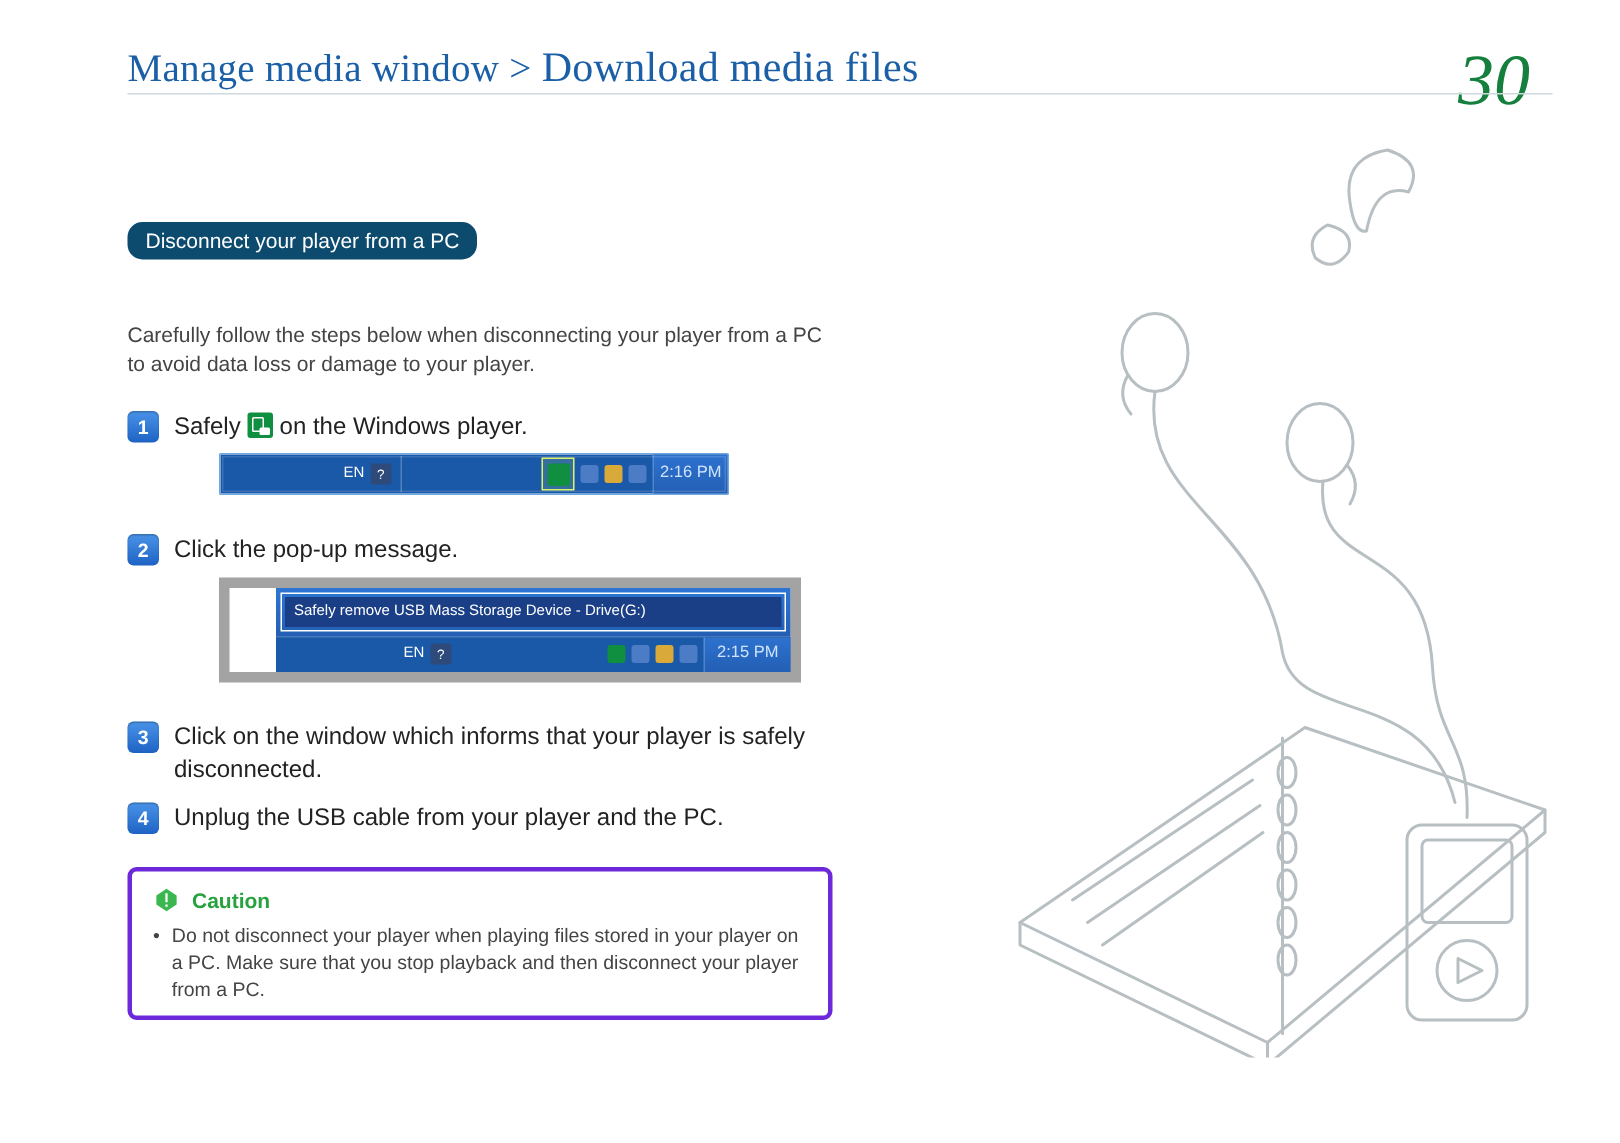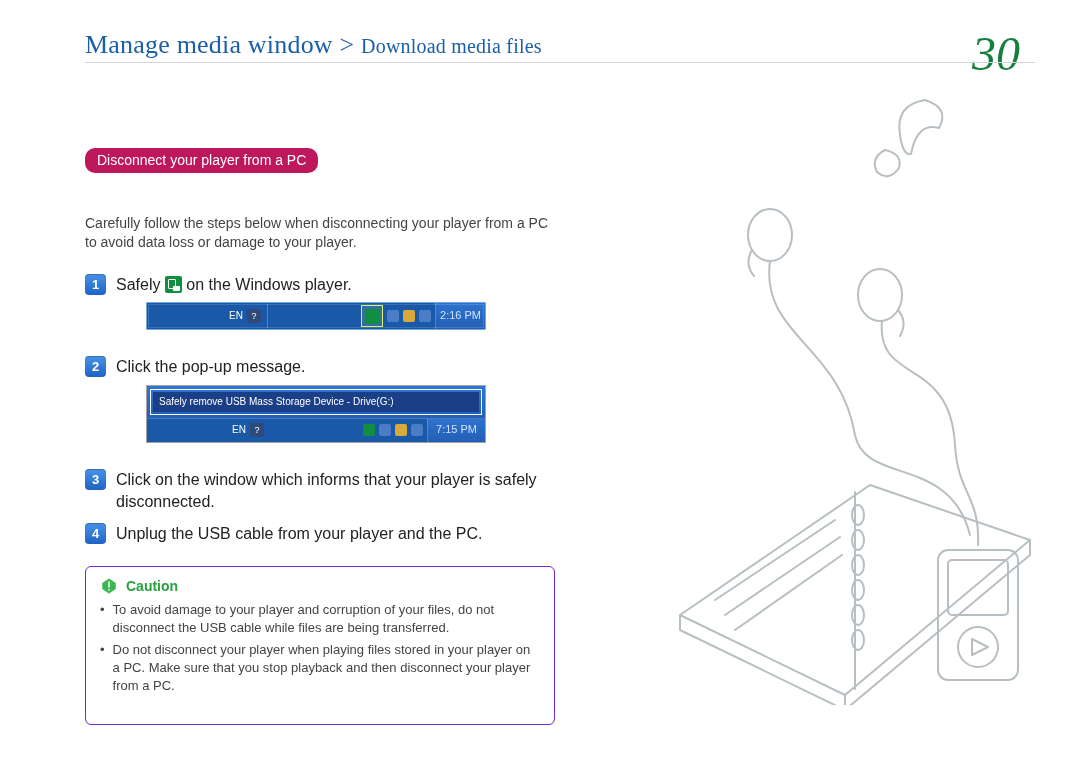--- a/index.html
+++ b/index.html
@@ -2,28 +2,28 @@
 <html><head>
 <meta charset="utf-8">
 <style>
   * { box-sizing: border-box; margin: 0; padding: 0; }
   html, body { width: 1080px; height: 762px; font-family: Arial, Helvetica, sans-serif; background: #fff; color: #333; }
   .page { position: relative; width: 1080px; height: 762px; padding: 30px 60px 40px 85px; }
 
   
   .header { display: flex; align-items: flex-start; justify-content: space-between; margin-bottom: 70px; }
   .breadcrumb { font-family: Georgia, 'Times New Roman', serif; font-size: 26px; color: #1b5fa7; letter-spacing: .2px; }
-  .breadcrumb .sub { font-size: 20px; text-align: center; }
+  .breadcrumb .sub { font-size: 28px; text-align: center; }
   .page-number { font-family: Georgia, 'Times New Roman', serif; font-size: 48px; color: #15803d; font-style: italic; line-height: 1; }
   .header-rule { position: absolute; left: 85px; right: 45px; top: 62px; height: 1px; background: #cfd8dc; }
 
   
   .col-left { width: 470px; }
 
-  .section-pill { display: inline-block; background: #be185d; color: #fff; font-size: 14px; padding: 4px 12px 5px; border-radius: 10px; margin-bottom: 6px; }
+  .section-pill { display: inline-block; background: #0c4a6e; color: #fff; font-size: 14px; padding: 4px 12px 5px; border-radius: 10px; margin-bottom: 6px; }
   .intro { font-size: 14px; line-height: 1.35; color: #444; margin-bottom: 22px; margin-top: 35px; }
 
   .steps { list-style: none; }
   .steps li { display: flex; align-items: flex-start; gap: 10px; margin-bottom: 10px; font-size: 16px; color: #222; }
   .num { flex: none; width: 21px; height: 21px; border-radius: 4px; background: linear-gradient(#4a93e8, #1e63c4); color: #fff; font-size: 13px; font-weight: bold; display: flex; align-items: center; justify-content: center; box-shadow: 0 1px 1px rgba(0,0,0,.25) inset, 0 1px 0 rgba(255,255,255,.5); }
   .step-body { flex: 1; line-height: 1.4; }
   .inline-icon { display: inline-block; width: 17px; height: 17px; background: #0f8f3f; vertical-align: -3px; border-radius: 2px; position: relative; }
   .inline-icon::after { content:""; position:absolute; left:3px; top:3px; width:6px; height:8px; border:1.5px solid #fff; border-radius:1px; }
   .inline-icon::before { content:""; position:absolute; right:2px; bottom:2px; width:7px; height:5px; background:#fff; border-radius:1px; }
 
@@ -35,34 +35,34 @@
   .taskbar1 .lang-ico { width:14px; height:14px; background:#2e4a7a; border-radius:2px; display:flex; align-items:center; justify-content:center; color:#fff; font-size:9px; }
   .taskbar1 .divider { width:1px; height:24px; background: rgba(255,255,255,.25); margin:0 6px; }
   .taskbar1 .highlight { width:22px; height:22px; border:1px solid #d9f36b; background: rgba(217,243,107,.15); margin-left:auto; display:flex; align-items:center; justify-content:center; }
   .taskbar1 .highlight span { width:15px; height:15px; background:#0f8f3f; display:block; border-radius:2px; }
   .taskbar1 .tray { display:flex; gap:4px; align-items:center; padding:0 4px; }
   .taskbar1 .tray i { width:12px; height:12px; background:#4d7cc7; border-radius:2px; display:block; }
   .taskbar1 .tray i.y { background:#d9a93a; }
   .taskbar1 .clock { background: linear-gradient(#2d72cf,#235fb4); padding:0 4px; height:100%; display:flex; align-items:center; font-size:11px; border-left:1px solid rgba(255,255,255,.2); }
 
   
-  .taskbar2-wrap { width:340px; margin: 6px 0 16px 30px; border:1px solid #a3a3a3; }
+  .taskbar2-wrap { width:388px; margin: 6px 0 16px 30px; border:7px solid #a3a3a3;padding-left:31px; }
   .popup { background: linear-gradient(#2e75d4,#235fb4); padding:3px; }
   .popup-inner { border:1px solid #fff; padding:2px; }
   .popup-item { background:#1a3f86; color:#fff; font-size:10px; padding:3px 6px; }
   .taskbar2 { height:24px; background: linear-gradient(#1a58a8,#1a58a8); display:flex; align-items:center; border-top:1px solid rgba(255,255,255,.2); }
   .taskbar2 .lang { margin-left: 85px; display:flex; gap:4px; align-items:center; }
   .taskbar2 .tray { margin-left:auto; display:flex; gap:4px; align-items:center; padding:0 4px; }
   .taskbar2 .tray i { width:12px; height:12px; background:#4d7cc7; border-radius:2px; }
   .taskbar2 .tray i.g { background:#0f8f3f; }
   .taskbar2 .tray i.y { background:#d9a93a; }
   .taskbar2 .clock { background: linear-gradient(#2d72cf,#235fb4); padding:0 8px; height:100%; display:flex; align-items:center; font-size:11px; color:#cfe3ff; border-left:1px solid rgba(255,255,255,.2); }
 
   
-  .caution-box { border:1px solid #6d28d9; border-radius:6px; padding:10px 14px 24px; margin-top:20px; }
+  .caution-box { border:3px solid #6d28d9; border-radius:6px; padding:10px 14px 4px; margin-top:20px; }
   .caution-head { display:flex; align-items:center; gap:8px; margin-bottom:6px; }
   .caution-icon { width:18px; height:18px; position:relative; }
   .caution-icon svg { width:18px; height:18px; display:block; }
   .caution-label { color:#28a23f; font-weight:bold; font-size:14px; }
   .caution-list { list-style:none; font-size:13px; line-height:1.4; color:#444; }
   .caution-list li { display:flex; gap:8px; margin-bottom:4px; }
   .caution-list li::before { content:"•"; flex:none; }
 
   
   .illustration { position:absolute; right:30px; top:95px; width:430px; height:610px; pointer-events:none; }
@@ -128,21 +128,21 @@
               <div class="lang">
                 <span class="lang-lbl" style="color:#fff;font-size:10px">EN</span>
                 <span class="lang-ico" style="width:14px;height:14px;background:#2e4a7a;border-radius:2px;display:flex;align-items:center;justify-content:center;color:#fff;font-size:9px">?</span>
               </div>
               <div class="tray">
                   <i class="g"></i>
                   <i></i>
                   <i class="y"></i>
                   <i></i>
                 </div>
-              <div class="clock">7:15 PM</div>
+              <div class="clock">2:15 PM</div>
             </div>
           </div>
         </div>
       </li>
 
       <li>
         <span class="num">3</span>
         <div class="step-body">Click on the window which informs that your player is safely disconnected.</div>
       </li>
 
@@ -159,23 +159,20 @@
           <svg viewBox="0 0 24 24">
               <path d="M12 2 L3 8 L3 16 L12 22 L21 16 L21 8 Z" fill="#3ab84f"></path>
               <rect x="11" y="6" width="2" height="8" fill="#fff"></rect>
               <rect x="11" y="16" width="2" height="2" fill="#fff"></rect>
             </svg>
         </span>
         <span class="caution-label">Caution</span>
       </div>
       <ul class="caution-list">
         <li>
-            <span>To avoid damage to your player and corruption of your files, do not disconnect the USB cable while files are being transferred.</span>
-          </li>
-        <li>
             <span>Do not disconnect your player when playing files stored in your player on a PC. Make sure that you stop playback and then disconnect your player from a PC.</span>
           </li>
       </ul>
     </div>
 
   </div>
 
   <div class="illustration">
     <svg viewBox="0 0 430 610">
 

